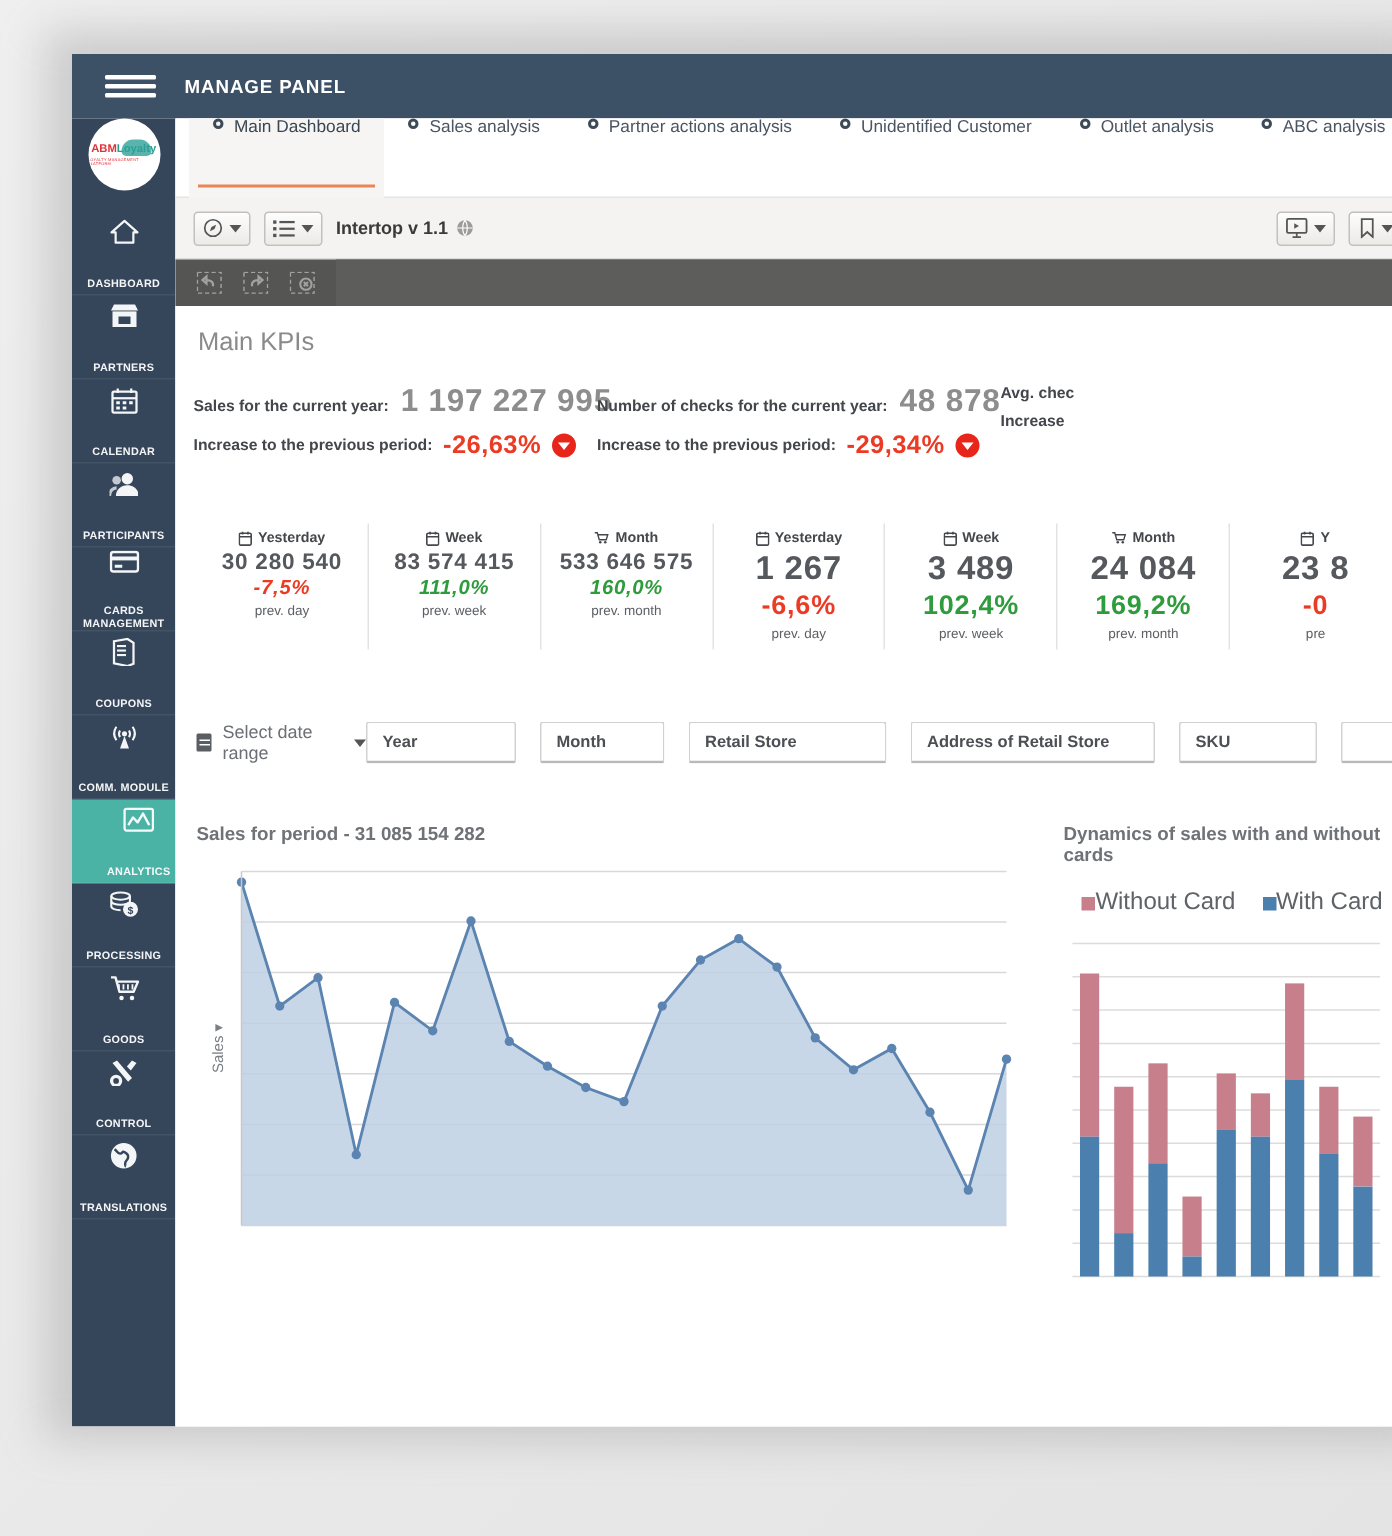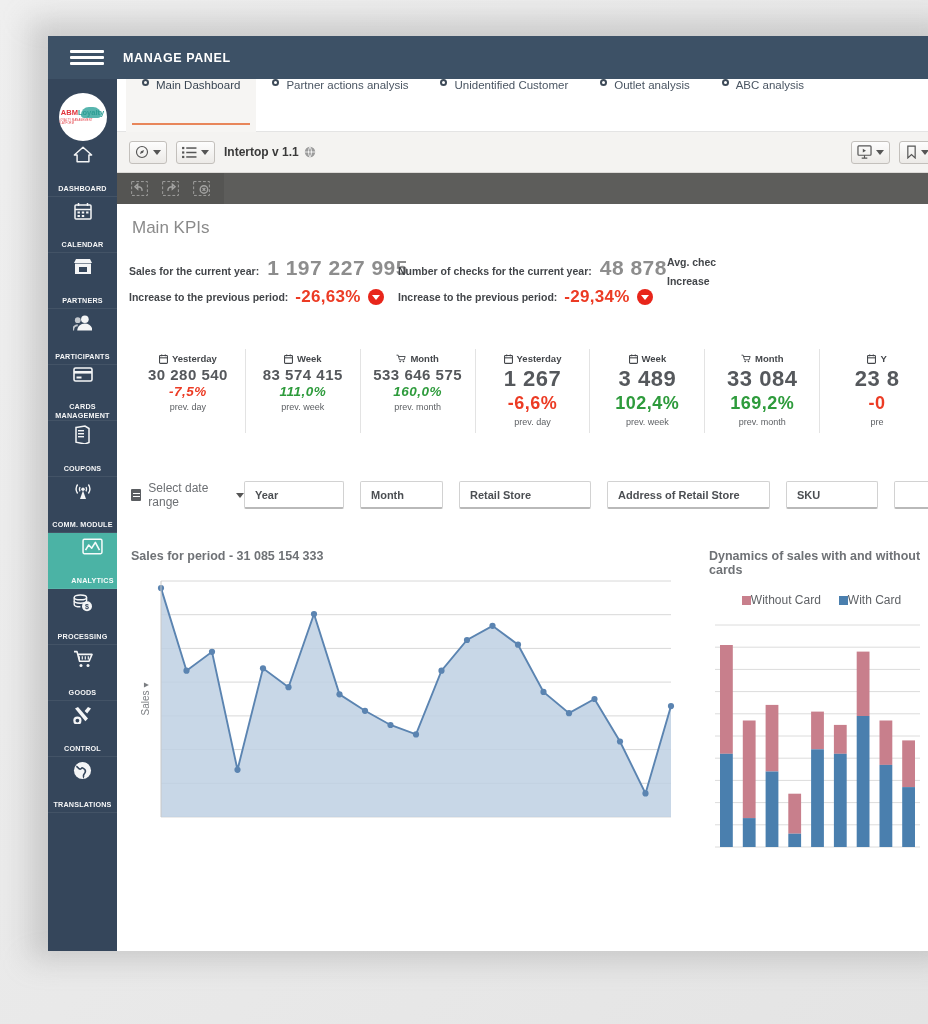--- a/index.html
+++ b/index.html
@@ -35,21 +35,21 @@
   .burger span { display:block; height: 3px; background: #fff; border-radius: 1px; }
   .app-title {
     color: #fff; font-size: 12.5px; font-weight: bold; letter-spacing: .6px;
     margin-left: 19px;
   }
   
   .sidebar {
     position: absolute; left: 0; top: 43px; width: 69px; height: 872px;
     background: #35465b;
   }
-  .logo-wrap { height: 62px; display:flex; align-items:flex-end; justify-content:center; }
+  .logo-wrap { height: 62px; display:flex; align-items:flex-start; justify-content:center; }
   .logo {
     width: 48px; height: 48px; border-radius: 50%; background: #fff;
     display: flex; flex-direction: column; align-items: center; justify-content: center;
     position: relative; overflow: hidden;
   }
   .logo-cloud {
     position: absolute; right: 6px; top: 14px; width: 20px; height: 11px;
     background: #3aa8a0; border-radius: 10px 10px 4px 4px; opacity: .85;
   }
   .logo-txt { position: relative; z-index: 2; font-size: 7.5px; font-weight: bold; line-height: 1; }
@@ -150,21 +150,21 @@
   }
   .f-year { width: 100px; } .f-month { width: 83px; } .f-store { width: 132px; }
   .f-addr { width: 163px; } .f-sku { width: 92px; } .f-last { width: 40px; }
   
   .charts { display: flex; margin-top: 40px; padding: 0 14px; gap: 30px; }
   .chart-left { width: 548px; }
   .chart-right { flex: 1; }
   .ch-title { font-size: 12.5px; font-weight: bold; color: #6f7276; }
   .ch-sub { font-size: 9.5px; color: #a0a3a6; margin-top: 3px; }
   .legend { display: flex; gap: 18px; justify-content: center; margin-top: 16px; }
-  .leg { display: flex; align-items: center; gap: 0; font-size: 12px; color: #5f6266; }
+  .leg { display: flex; align-items: center; gap: 0; font-size: 16px; color: #5f6266; }
   .leg-sw { width: 9px; height: 9px; }
   .plot { position: relative; margin-top: 12px; }
   .y-axis-label {
     position: absolute; left: -2px; top: 50%; transform: translateY(-50%) rotate(-90deg);
     transform-origin: center; font-size: 10px; color: #7b7e82; white-space: nowrap;
   }
   svg { display: block; }
 </style>
 </head>
 <body>
@@ -194,50 +194,50 @@
       </div>
     </div>
     <div id="nav-list">
         <div class="nav-item">
           <span class="nav-ico">
             <svg width="20" height="17" viewBox="0 0 22 18">
               <path d="M11 1 1.5 9.5h3V17h13V9.5h3z" fill="none" stroke="#fff" stroke-width="1.6" stroke-linejoin="round"></path>
             </svg>
           </span>
           <span class="nav-label">DASHBOARD</span>
+        </div>
+        <div class="nav-item">
+          <span class="nav-ico">
+            <svg width="20" height="17" viewBox="0 0 20 17">
+              <path d="M1 5 3 1h14l2 4z" fill="#fff"></path>
+              <rect x="2" y="5.6" width="16" height="10.4" fill="#fff"></rect>
+              <rect x="6" y="9" width="8" height="5" fill="#35465b"></rect>
+            </svg>
+          </span>
+          <span class="nav-label">PARTNERS</span>
         </div>
         <div class="nav-item">
           <span class="nav-ico">
             <svg width="18" height="18" viewBox="0 0 18 18">
               <rect x="1" y="3" width="16" height="14" rx="1" fill="none" stroke="#fff" stroke-width="1.5"></rect>
               <path d="M1 7.5h16" stroke="#fff" stroke-width="1.5"></path>
               <path d="M4.5 1v3M13.5 1v3" stroke="#fff" stroke-width="1.5"></path>
               <g fill="#fff">
                 <rect x="3.5" y="9.5" width="2.4" height="2"></rect>
                 <rect x="7.8" y="9.5" width="2.4" height="2"></rect>
                 <rect x="12.1" y="9.5" width="2.4" height="2"></rect>
                 <rect x="3.5" y="13" width="2.4" height="2"></rect>
                 <rect x="7.8" y="13" width="2.4" height="2"></rect>
               </g>
             </svg>
           </span>
           <span class="nav-label">CALENDAR</span>
         </div>
         <div class="nav-item">
           <span class="nav-ico">
-            <svg width="20" height="17" viewBox="0 0 20 17">
-              <path d="M1 5 3 1h14l2 4z" fill="#fff"></path>
-              <rect x="2" y="5.6" width="16" height="10.4" fill="#fff"></rect>
-              <rect x="6" y="9" width="8" height="5" fill="#35465b"></rect>
-            </svg>
-          </span>
-          <span class="nav-label">PARTNERS</span>
-        </div>
-        <div class="nav-item">
-          <span class="nav-ico">
             <svg width="19" height="18" viewBox="0 0 20 18">
               <circle cx="12.5" cy="5" r="4" fill="#fff"></circle>
               <path d="M4.5 17c0-4.3 3.6-7.4 8-7.4s8 3.1 8 7.4z" fill="#fff"></path>
               <circle cx="5" cy="6" r="3" fill="#fff" opacity=".75"></circle>
               <path d="M0 17c0-3.3 2.2-5.6 5-5.6" fill="none" stroke="#fff" stroke-width="2.2" opacity=".75"></path>
             </svg>
           </span>
           <span class="nav-label">PARTICIPANTS</span>
         </div>
         <div class="nav-item">
@@ -328,20 +328,24 @@
         </div>
       </div>
   </div>
 
   <div class="content">
 
     <div class="tabbar" id="tab-bar">
         <div class="tab active">
           <i class="tab-dot"></i>
           <span>Main Dashboard</span>
+        </div>
+        <div class="tab">
+          <i class="tab-dot"></i>
+          <span>Sales analysis</span>
         </div>
         <div class="tab">
           <i class="tab-dot"></i>
           <span>Partner actions analysis</span>
         </div>
         <div class="tab">
           <i class="tab-dot"></i>
           <span>Unidentified Customer</span>
         </div>
         <div class="tab">
@@ -524,21 +528,21 @@
           </div>
           <div class="mini-card sz-lg">
             <div class="mini-head">
        <svg width="10" height="9" viewBox="0 0 12 10">
                 <path d="M.6 1h2l1.6 5.6h5.6L11 2.6H3" fill="none" stroke="#44474b" stroke-width="1.1"></path>
                 <circle cx="5" cy="8.6" r="1" fill="#44474b"></circle>
                 <circle cx="9" cy="8.6" r="1" fill="#44474b"></circle>
               </svg>
        <span>Month</span>
      </div>
-     <div class="mini-val">33 084</div>
+     <div class="mini-val">24 084</div>
      <div class="mini-pct up">169,2%</div>
      <div class="mini-sub">prev. month</div>
           </div>
           <div class="mini-card sz-lg nodiv">
             <div class="mini-head">
        <svg width="9" height="10" viewBox="0 0 10 11">
                 <rect x=".6" y="1.6" width="8.8" height="8.8" rx="1" fill="none" stroke="#44474b" stroke-width="1.2"></rect>
                 <path d="M.6 4.2h8.8" stroke="#44474b" stroke-width="1.2"></path>
                 <path d="M3 .5v2M7 .5v2" stroke="#44474b" stroke-width="1.2"></path>
               </svg>
@@ -574,21 +578,21 @@
             </div>
             <div class="filt f-last">
               <span></span>
             </div>
           </div>
       </div>
 
       <div class="charts">
 
         <div class="chart-left">
-          <div class="ch-title">Sales for period - 31 085 154 333</div>
+          <div class="ch-title">Sales for period - 31 085 154 282</div>
           <div class="plot">
             <div class="y-axis-label">
               <span>Sales</span> ▾
             </div>
             <svg id="area-svg" width="548" height="248" viewBox="0 0 548 248">
                 <line x1="30" y1="6.0" x2="540" y2="6.0" stroke="#d8d8d8" stroke-width="1"></line>
                 <line x1="30" y1="39.7" x2="540" y2="39.7" stroke="#d8d8d8" stroke-width="1"></line>
                 <line x1="30" y1="73.4" x2="540" y2="73.4" stroke="#d8d8d8" stroke-width="1"></line>
                 <line x1="30" y1="107.1" x2="540" y2="107.1" stroke="#d8d8d8" stroke-width="1"></line>
                 <line x1="30" y1="140.9" x2="540" y2="140.9" stroke="#d8d8d8" stroke-width="1"></line>

